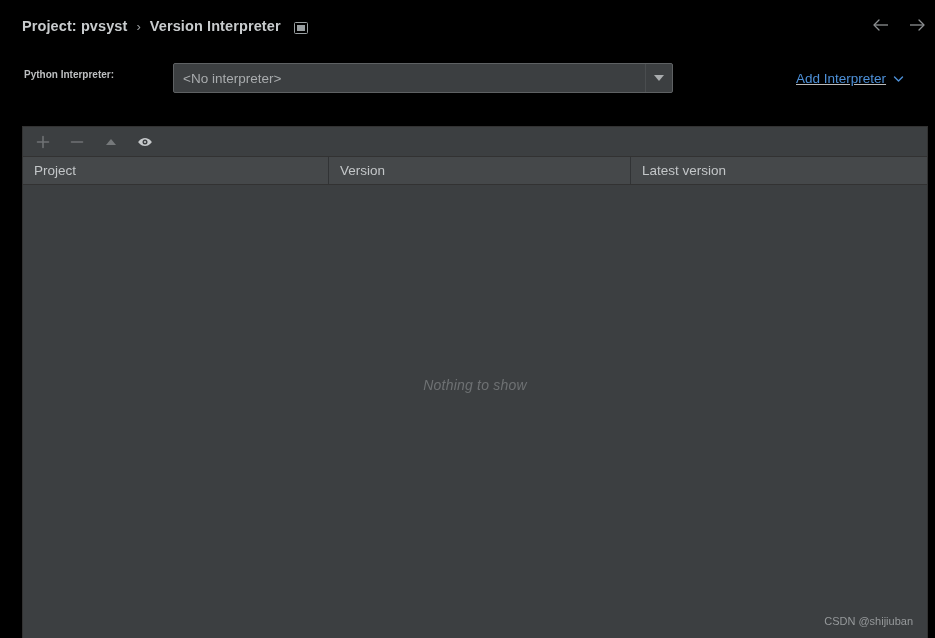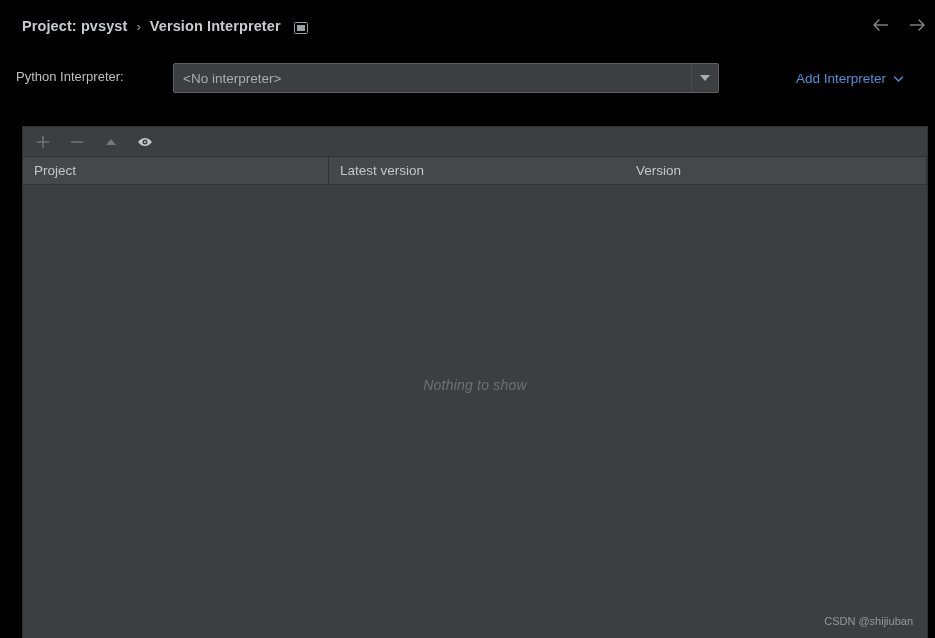--- a/index.html
+++ b/index.html
@@ -72,31 +72,32 @@
   
   .interp-row {
     position: absolute;
     left: 0;
     top: 63px;
     width: 935px;
     height: 30px;
   }
   .interp-label {
     position: absolute;
-    left: 16px;
+    left: 24px;
     top: 6px;
-    font-size: 13px;
+    font-size: 10px;
     color: #bdbfc1;
     white-space: nowrap;
+    font-weight: bold;
   }
   .combo {
     position: absolute;
     left: 173px;
     top: 0px;
-    width: 546px;
+    width: 500px;
     height: 30px;
     box-sizing: border-box;
     background: #3c3f41;
     border: 1px solid #5e6163;
     border-radius: 2px;
     display: flex;
     align-items: center;
   }
   .combo-value {
     margin-left: 9px;
@@ -122,20 +123,21 @@
     border-top: 6px solid #a9acae;
   }
 
   .add-interp {
     position: absolute;
     left: 796px;
     top: 6px;
     display: flex;
     align-items: center;
     cursor: default;
+    text-decoration: underline;
   }
   .add-interp-text {
     font-size: 13.5px;
     color: #4d90d8;
     white-space: nowrap;
   }
   .add-interp-chev {
     margin-left: 7px;
     display: inline-block;
   }
@@ -295,22 +297,22 @@
         <svg width="16" height="14" viewBox="0 0 16 14">
           <path d="M8 3 C3.6 3 1.2 7 1.2 7 C1.2 7 3.6 11 8 11 C12.4 11 14.8 7 14.8 7 C14.8 7 12.4 3 8 3 Z" fill="#c6c9cb"></path>
           <circle cx="8" cy="7" r="2.5" fill="#3c3f41"></circle>
           <circle cx="8" cy="7" r="1.1" fill="#c6c9cb"></circle>
         </svg>
       </span>
     </div>
 
     <div class="pkg-header">
       <div class="pkg-col c0">Project</div>
+      <div class="pkg-col c1">Version</div>
       <div class="pkg-col c2">Latest version</div>
-      <div class="pkg-col c1">Version</div>
     </div>
 
     <div class="pkg-body">
       <div class="empty-text">Nothing to show</div>
       <div class="watermark">CSDN @shijiuban</div>
     </div>
 
   </div>
 
 </div>

